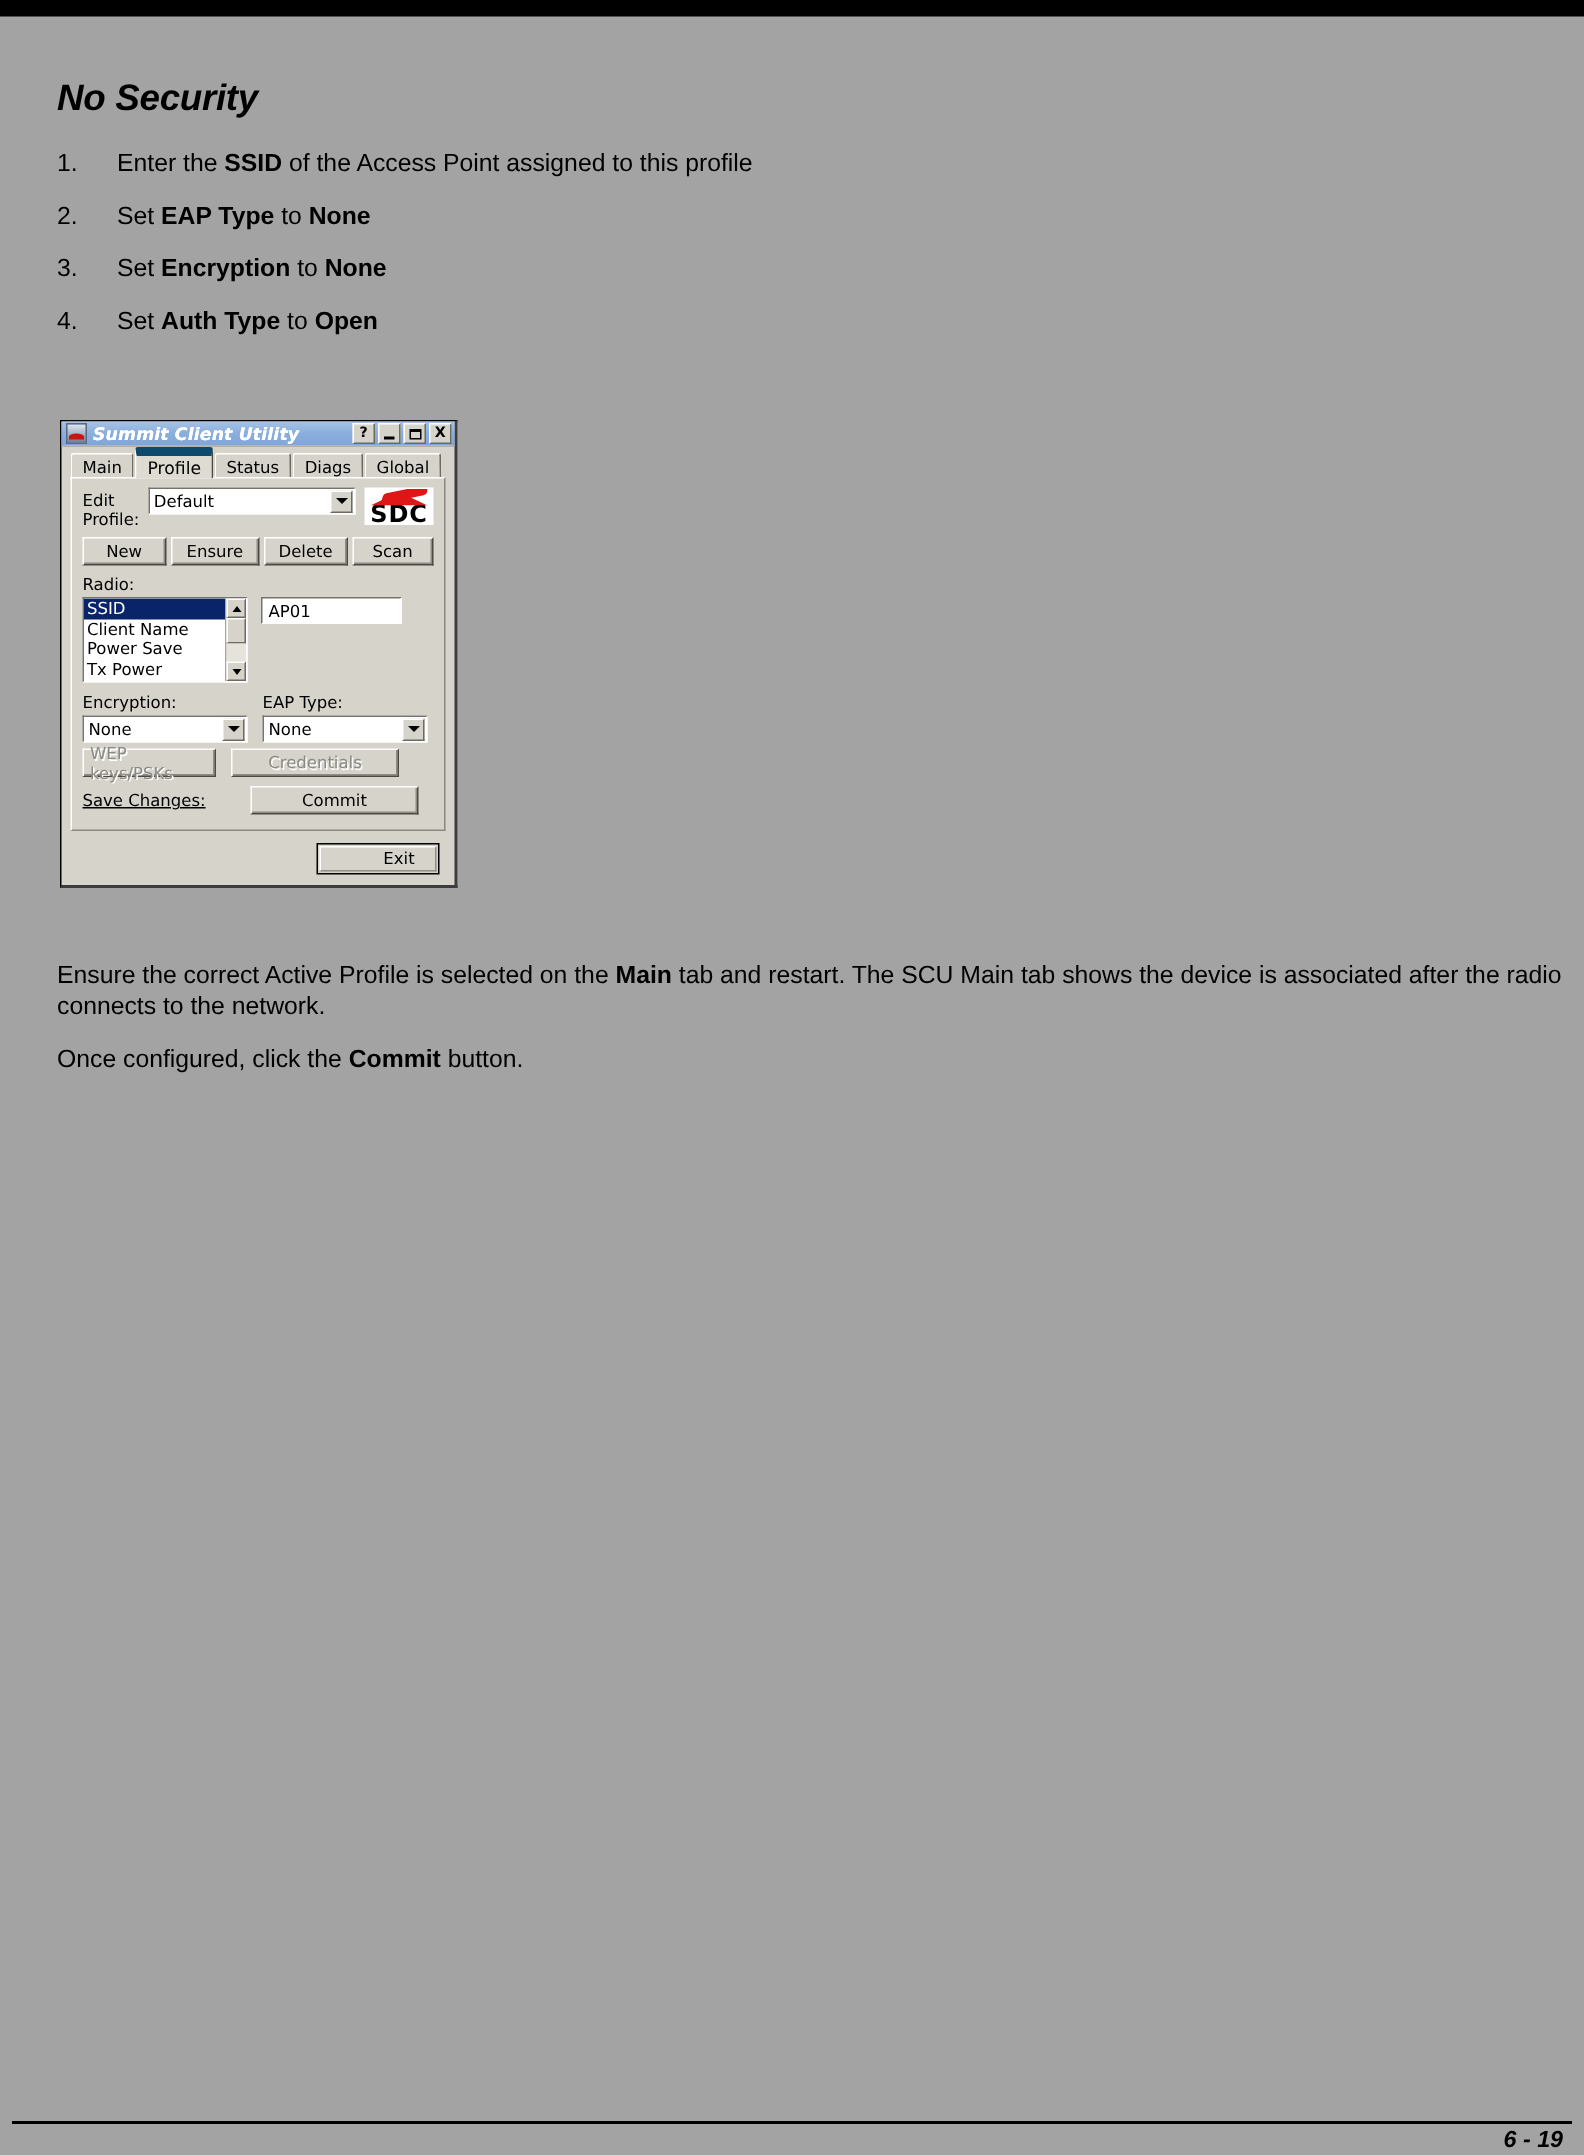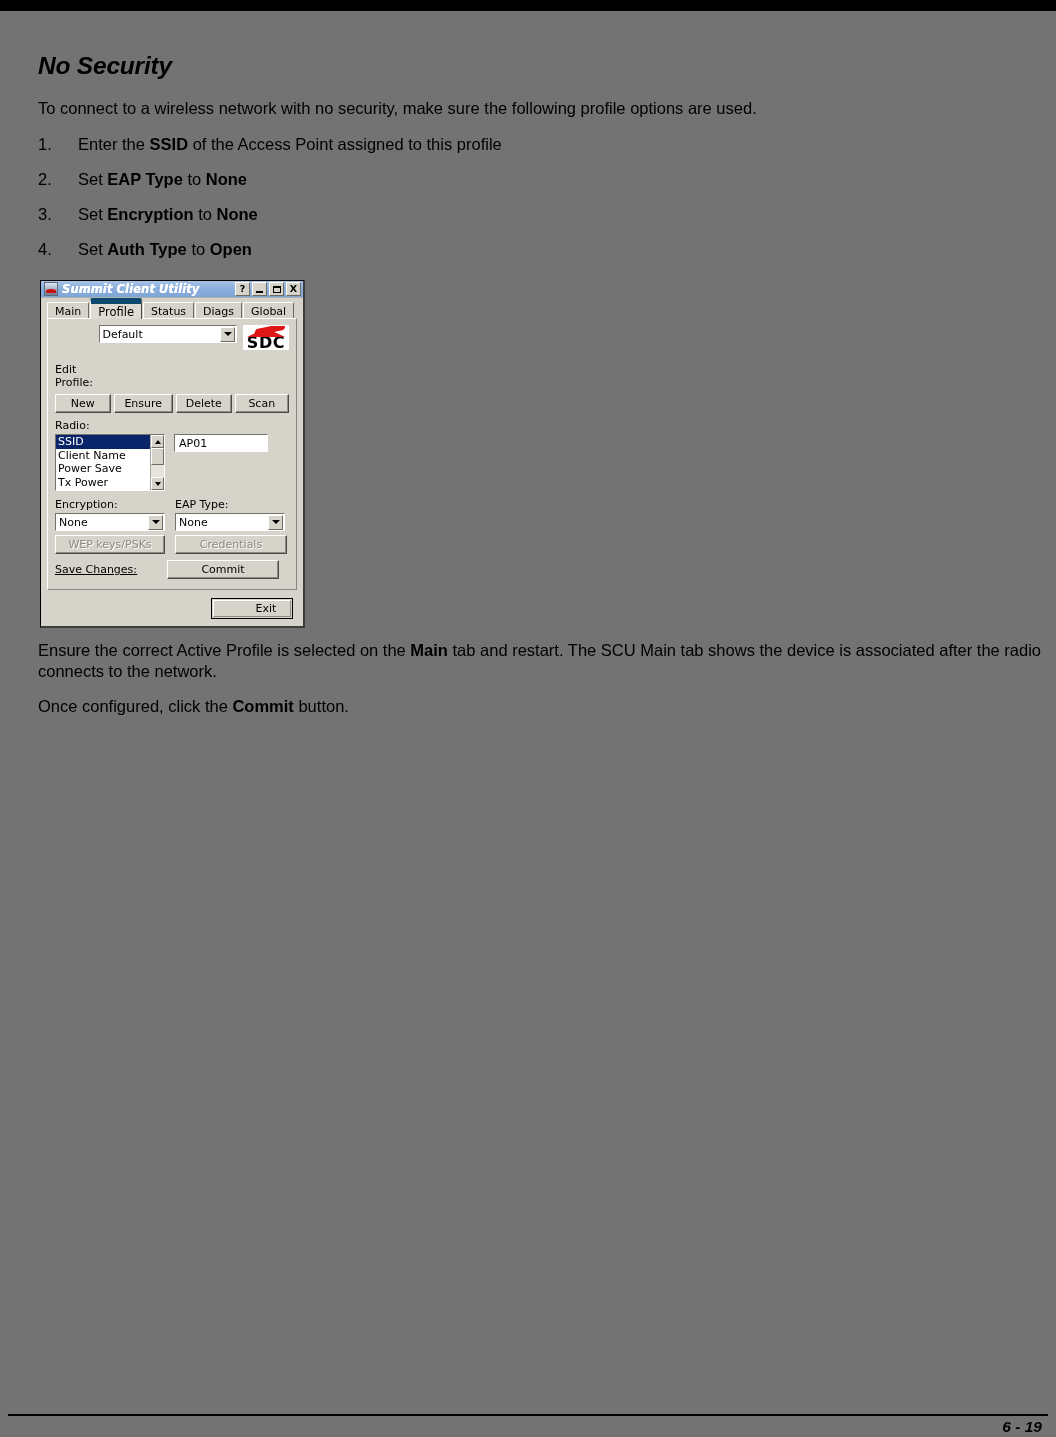--- a/index.html
+++ b/index.html
@@ -7,21 +7,21 @@
     margin: 0; padding: 0;
     width: 1056px; height: 1437px;
     background: #ffffff;
     font-family: "Liberation Sans", sans-serif;
     -webkit-font-smoothing: antialiased;
   }
   .page {
     position: relative;
     width: 1056px;
     height: 1437px;
-    background: #737373;
+    background: #a3a3a3;
     overflow: hidden;
   }
 
   
   .topbar {
     position: absolute;
     left: 0; top: 0;
     width: 1056px; height: 11px;
     background: #000000;
   }
@@ -177,21 +177,21 @@
     border-left: 1px solid #ffffff;
     border-right: 1px solid #8a8780;
     border-bottom: 1px solid #8a8780;
     background: #d6d3cb;
     padding: 6px 7px 10px 7px;
     position: relative;
     top: -1px;
   }
 
   .editprofile-row { display: flex; align-items: flex-start; margin-bottom: 5px; }
-  .editprofile-label { width: 44px; font-size: 11px; line-height: 12.5px; padding-top: 3px; margin-top: 36px; }
+  .editprofile-label { width: 44px; font-size: 11px; line-height: 12.5px; padding-top: 3px; }
   .combo {
     height: 18px;
     background: #ffffff;
     border-top: 1px solid #76736c;
     border-left: 1px solid #76736c;
     border-right: 1px solid #ffffff;
     border-bottom: 1px solid #ffffff;
     display: flex; align-items: center;
     padding: 0 0 0 3px;
     font-size: 11px;
@@ -348,21 +348,21 @@
     border-right: 1px solid #ffffff;
     border-bottom: 1px solid #ffffff;
     display: flex; align-items: center;
     padding-left: 4px;
     font-size: 11px;
   }
 
   .two-col { display: flex; gap: 10px; }
   .col { width: 110px; }
   .combo-sm { width: 110px; }
-  .btn-wide { width: 110px; height: 19px; }
+  .btn-wide { width: 89px; height: 19px; }
   .btn-credentials { width: 112px; height: 19px; }
 
   .save-row { display: flex; align-items: center; margin-top: 6px; }
   .save-label { width: 112px; font-size: 11px; text-decoration: underline; }
   .btn-commit { width: 112px; height: 19px; }
 
   .exit-area {
     padding: 7px 10px 7px 0;
     display: flex; justify-content: flex-end;
   }
@@ -415,21 +415,20 @@
 </head>
 <body>
 
 <div class="page">
 
   <div class="topbar"></div>
 
   <div class="content">
     <h1 class="doc-title">No Security</h1>
 
-    <p class="body-text">To connect to a wireless network with no security, make sure the following profile options are used.</p>
 
     <ol class="steps">
       <li>
         <span class="num">1.</span><span>Enter the </span><b>SSID</b><span> of the Access Point assigned to this profile</span><b></b>
       </li>
       <li>
         <span class="num">2.</span><span>Set </span><b>EAP Type</b><span> to </span><b>None</b>
       </li>
       <li>
         <span class="num">3.</span><span>Set </span><b>Encryption</b><span> to </span><b>None</b>

